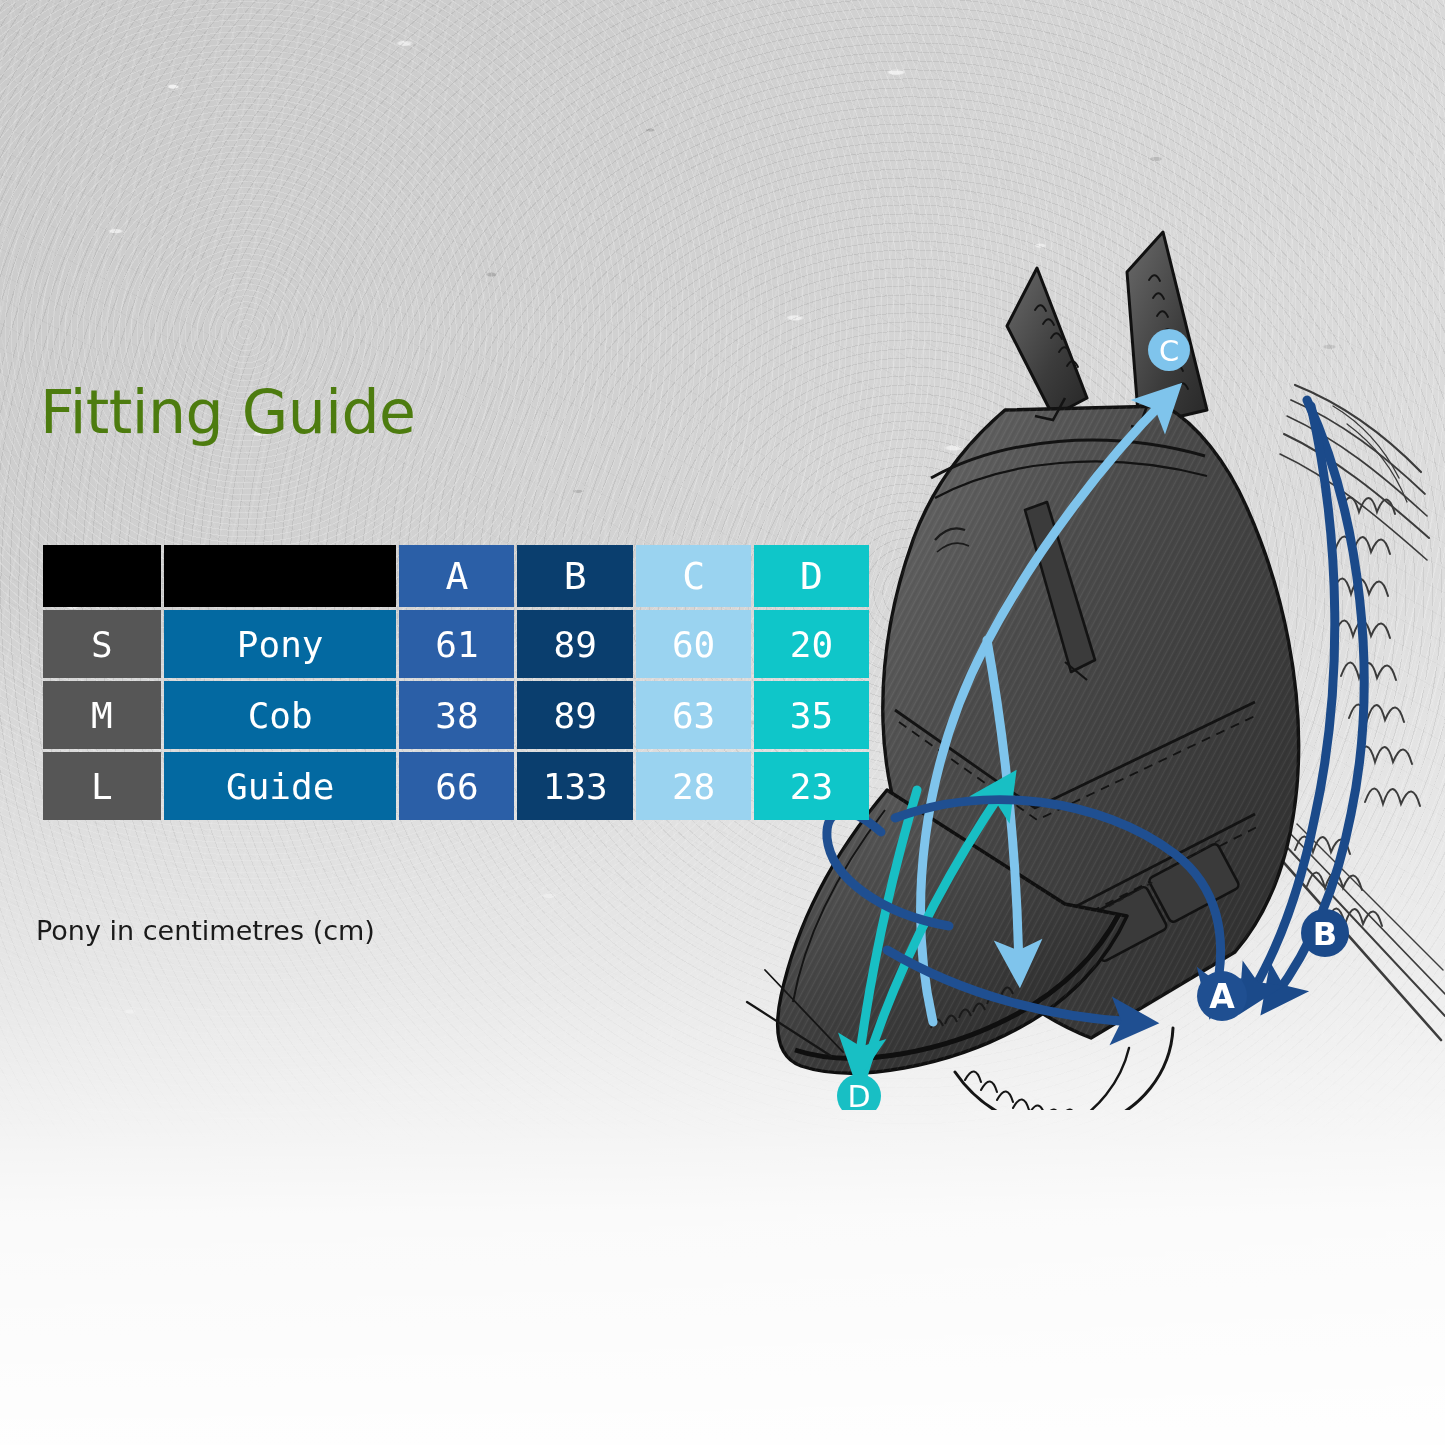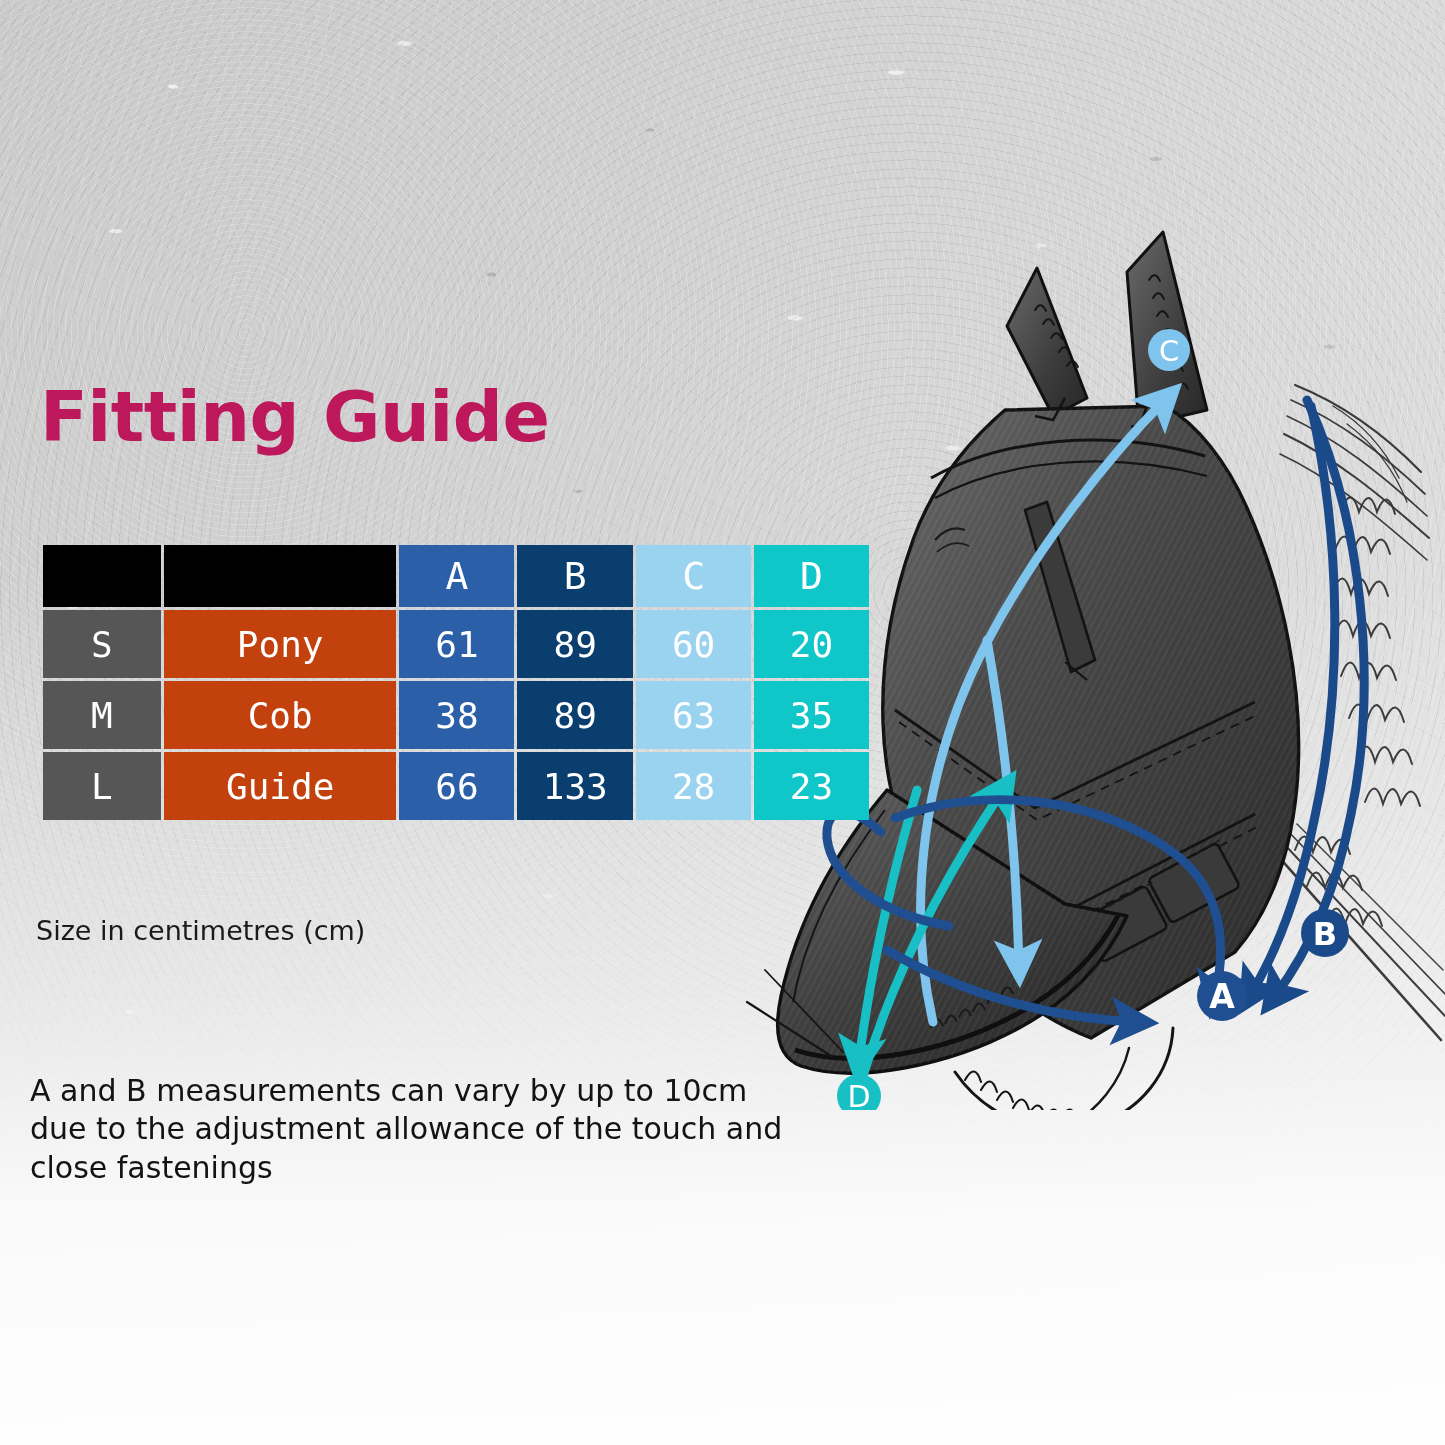--- a/index.html
+++ b/index.html
@@ -69,44 +69,44 @@
     background-image:
       repeating-radial-gradient(circle at 17% 23%, rgba(255,255,255,.6) 0 1px, transparent 1px 6px),
       repeating-radial-gradient(circle at 63% 41%, rgba(80,80,80,.35) 0 1px, transparent 1px 9px);
     -webkit-mask-image:linear-gradient(to bottom,#000 0%,#000 50%,rgba(0,0,0,0) 80%);
             mask-image:linear-gradient(to bottom,#000 0%,#000 50%,rgba(0,0,0,0) 80%);
   }
 
   
   #title{
     position:absolute;left:40px;top:382px;
-    font-size:70px;line-height:1;
-    color:#be185d;letter-spacing:-0.5px;
+    font-size:60px;line-height:1;
+    color:#4d7c0f;letter-spacing:-0.5px;
     font-family:"DejaVu Sans", sans-serif;
-    font-weight:700;
+    font-weight:400;
   }
 
   
   #size-table{
     position:absolute;left:40px;top:542px;
     border-collapse:separate;border-spacing:3px;
     width:832px;
   }
   #size-table td{
     padding:0;height:68px;
     text-align:center;vertical-align:middle;
     color:#ffffff;
     font-family:"DejaVu Sans Mono","Liberation Mono",monospace;
     font-size:36px;
     white-space:nowrap;
   }
   #size-table tr.head td{height:62px;}
   .c-blank{background:#000000;}
   .c-size{background:#565656;width:122px;}
-  .c-name{background:#c2410c;width:238px;}
+  .c-name{background:#0369a1;width:238px;}
   .c-a{background:#2b5fa7;width:118px;}
   .c-b{background:#0a3e6e;width:118px;}
   .c-c{background:#9ad3f0;width:118px;}
   .c-d{background:#0fc6c9;width:118px;}
   #size-table tr.head td{font-size:38px;}
   .cell-overflow{font-size:34px;}
 
   #size-note{
     position:absolute;left:36px;top:915px;
     font-size:27px;color:#1a1a1a;
@@ -378,17 +378,16 @@
         <td class="c-name">Guide</td>
         <td class="c-a">66</td>
         <td class="c-b">133</td>
         <td class="c-c">28</td>
         <td class="c-d">23</td>
       </tr>
 
     </tbody>
   </table>
 
-  <div id="size-note">Size in centimetres (cm)</div>
-
-  <div id="footnote">A and B measurements can vary by up to 10cm due to the adjustment allowance of the touch and close fastenings</div>
+  <div id="size-note">Pony in centimetres (cm)</div>
+
 
 </div>
 
 </body></html>

